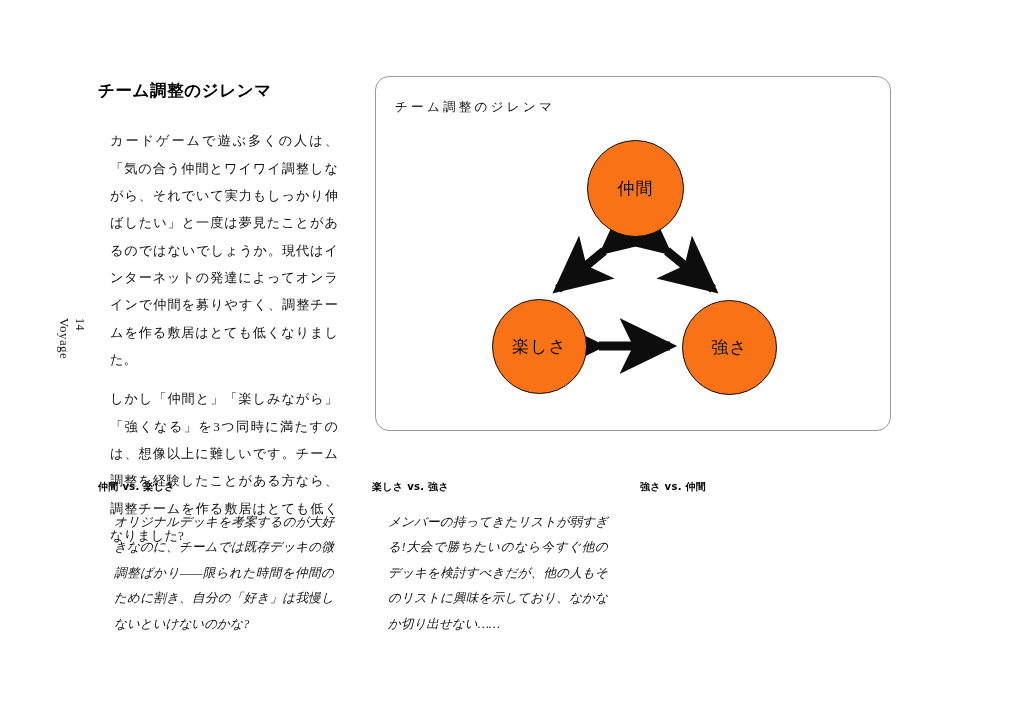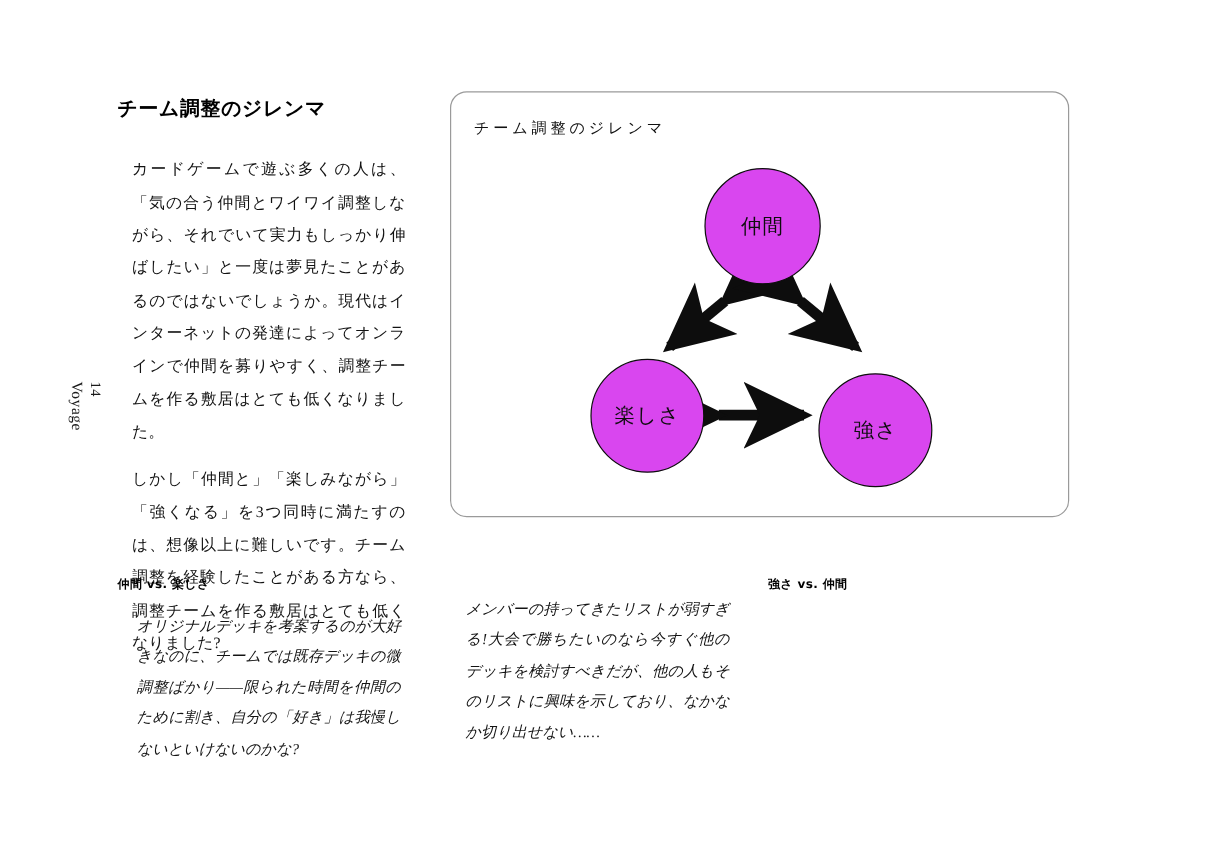--- a/index.html
+++ b/index.html
@@ -89,35 +89,35 @@
     white-space: nowrap;
   }
   .figure-canvas {
     position: absolute;
     inset: 0;
   }
   .node {
     position: absolute;
     border: 1.6px solid #0d0d0d;
     border-radius: 50%;
-    background: #d946ef;
+    background: #f97316;
     display: flex;
     align-items: center;
     justify-content: center;
     box-sizing: border-box;
   }
   .node span {
     font-size: 17px;
     letter-spacing: 1px;
     color: #0d0d0d;
     line-height: 1;
   }
   .node-top    { left: 211px; top: 63px;  width: 97px; height: 97px; }
   .node-left   { left: 116px; top: 222px; width: 95px; height: 95px; }
-  .node-right  { left: 306px; top: 234px; width: 95px; height: 95px; }
+  .node-right  { left: 306px; top: 223px; width: 95px; height: 95px; }
 
   .arrows { position: absolute; inset: 0; pointer-events: none; }
 
   
   .col {
     position: absolute;
     top: 480px;
     width: 252px;
   }
   .col-1 { left: 98px; }
@@ -188,18 +188,19 @@
     </div>
   </div>
 </div>
 
 <div class="col col-1">
   <h3>仲間 vs. 楽しさ</h3>
   <p>オリジナルデッキを考案するのが大好きなのに、チームでは既存デッキの微調整ばかり——限られた時間を仲間のために割き、自分の「好き」は我慢しないといけないのかな?</p>
 </div>
 
 <div class="col col-2">
+  <h3>楽しさ vs. 強さ</h3>
   <p>メンバーの持ってきたリストが弱すぎる!大会で勝ちたいのなら今すぐ他のデッキを検討すべきだが、他の人もそのリストに興味を示しており、なかなか切り出せない……</p>
 </div>
 
 <div class="col col-3">
   <h3>強さ vs. 仲間</h3>
 </div>
 
 </body></html>

